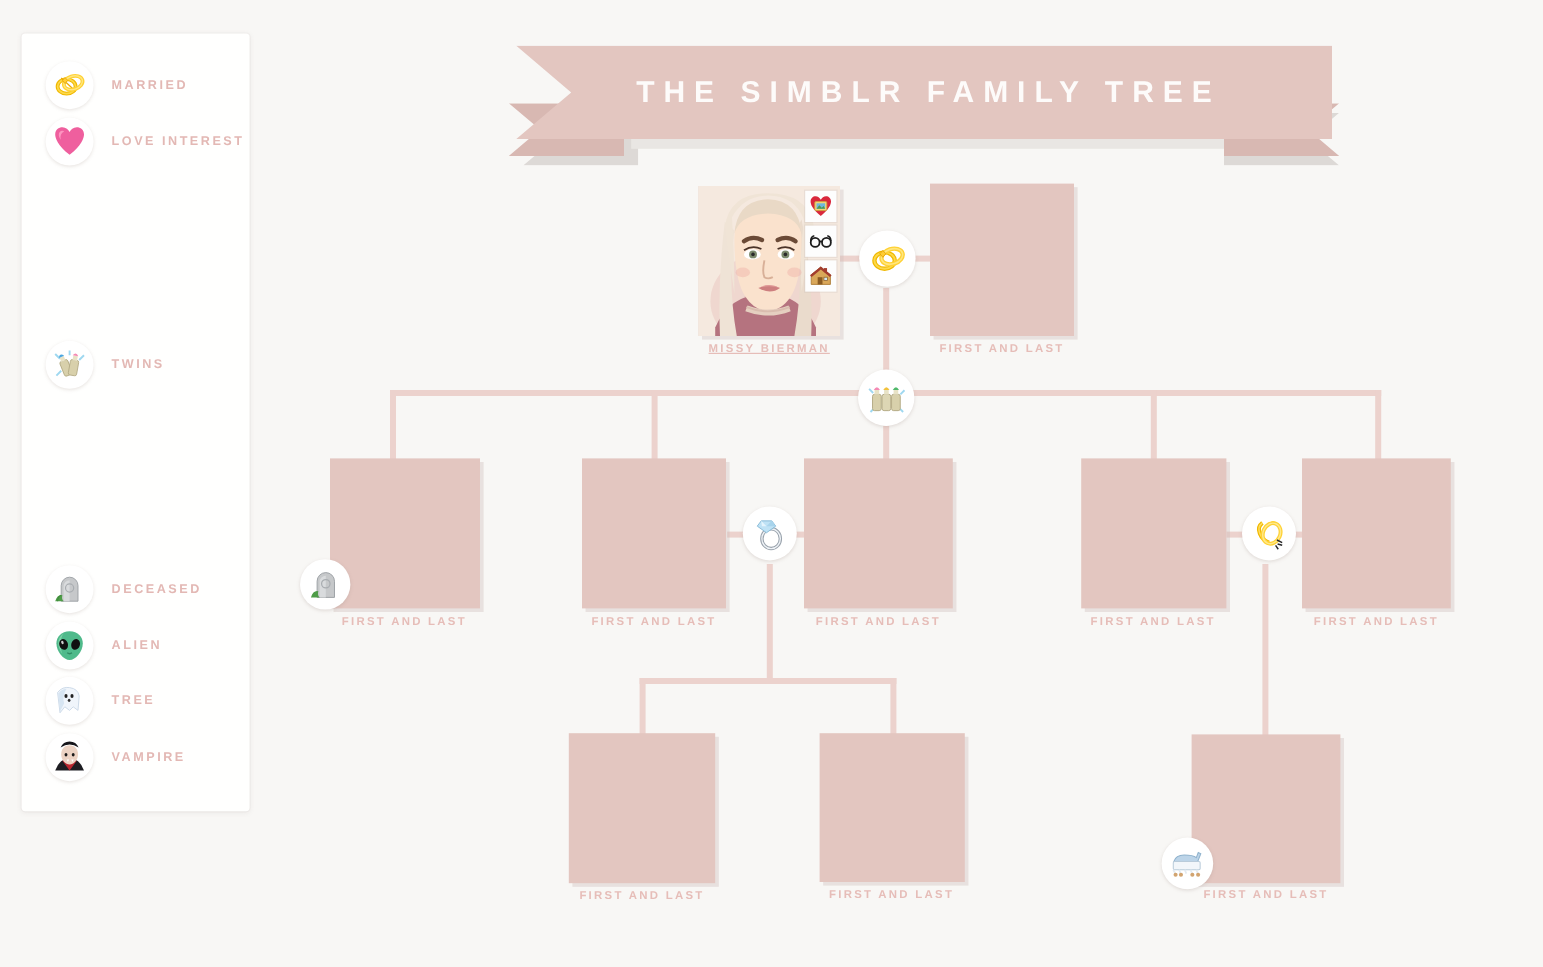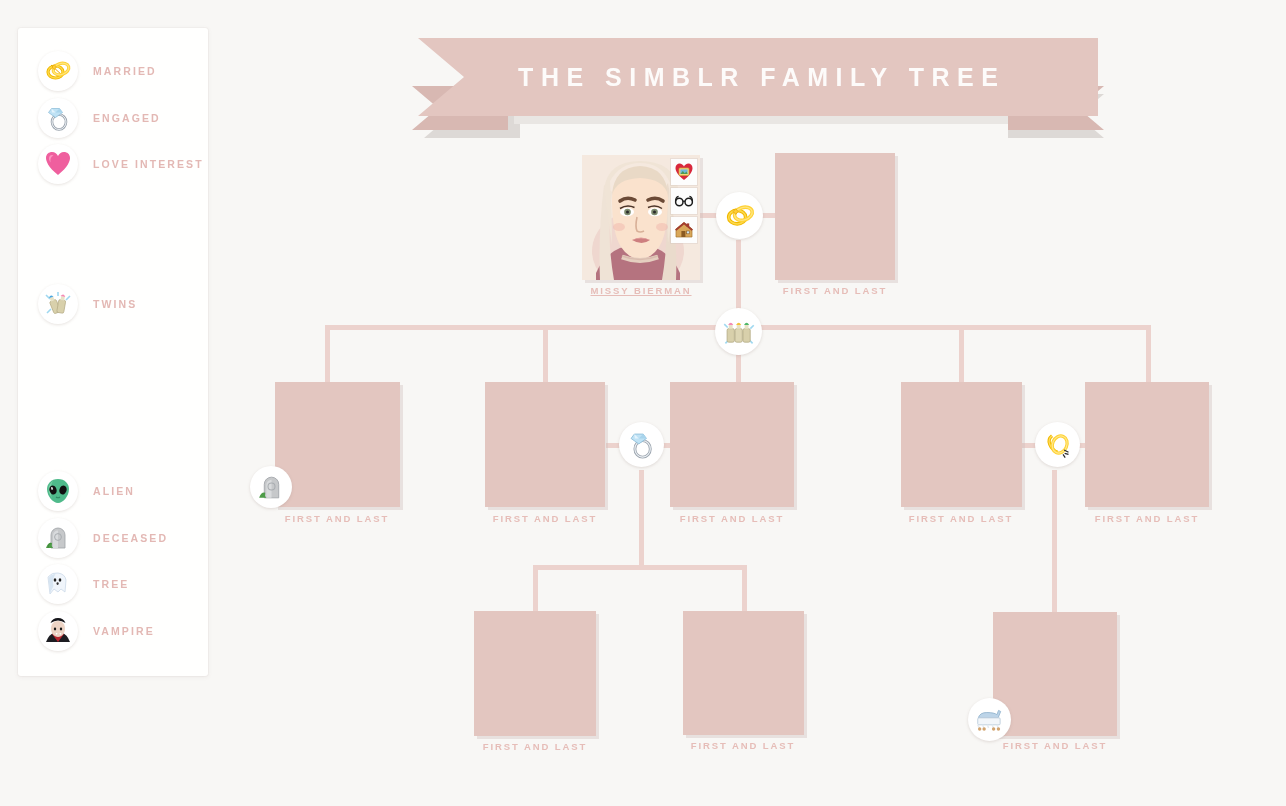--- a/index.html
+++ b/index.html
@@ -27,21 +27,21 @@
     display:flex;align-items:center;justify-content:center;
   }
   .legend-badge svg{display:block;}
   .legend-label{
     position:absolute;left:75px;top:50%;transform:translateY(-50%);
     font-size:10.5px;letter-spacing:2.1px;color:#e3b8b4;font-weight:bold;
     white-space:nowrap;
   }
 
   
-  #banner-wrap{position:absolute;left:418px;top:38px;width:680px;height:92px;}
+  #banner-wrap{position:absolute;left:430px;top:38px;width:680px;height:92px;}
   .banner-shadow{position:absolute;left:6px;top:8px;width:680px;height:92px;}
   .banner-tail{position:absolute;width:96px;height:44px;background:#ddd9d6;}
   .banner-tail.l{left:0px;top:48px;clip-path:polygon(0 0,100% 0,100% 100%,0 100%,26px 50%);}
   .banner-tail.r{left:584px;top:48px;clip-path:polygon(0 0,100% 0,70px 50%,100% 100%,0 100%);}
   .banner-body{
     position:absolute;left:0;top:0;width:680px;height:78px;background:#e3c6c0;
     clip-path:polygon(0 0,680px 0,680px 78px,634px 39px,680px 78px,0 78px,46px 39px);
   }
   #banner-title{
     position:absolute;left:0;top:0;width:680px;height:78px;
@@ -93,32 +93,20 @@
             <ellipse cx="12.5" cy="16" rx="7.5" ry="6" fill="none" stroke="#fdd94a" stroke-width="1.4"></ellipse>
             <path d="M8 9 L20 20" stroke="#e8a800" stroke-width="1" fill="none"></path>
             <ellipse cx="18" cy="13" rx="8" ry="5.5" fill="none" stroke="#ffd133" stroke-width="3.2" transform="rotate(-18 18 13)"></ellipse>
             <ellipse cx="18" cy="13" rx="8" ry="5.5" fill="none" stroke="#ffe680" stroke-width="1.2" transform="rotate(-18 18 13)"></ellipse>
             <path d="M9 11 l2.2 -2.4 2.2 2.4 -2.2 2.6 z" fill="#ffcc33" stroke="#e0a000" stroke-width=".6"></path>
           </svg>
         </span>
         <span class="legend-label">MARRIED</span>
       </div>
 
-      <div class="legend-row">
-        <span class="legend-badge">
-          <svg width="30" height="30" viewBox="0 0 30 30">
-            <ellipse cx="16" cy="19" rx="7" ry="7.5" fill="none" stroke="#9aa3ad" stroke-width="2.6"></ellipse>
-            <ellipse cx="16" cy="19" rx="7" ry="7.5" fill="none" stroke="#eef2f6" stroke-width="1"></ellipse>
-            <path d="M8.5 5.5 h8 l3 4 -7 5 -7 -5 z" fill="#bfe2f5" stroke="#86b9d6" stroke-width=".7"></path>
-            <path d="M8.5 5.5 l4 4 -3.5 0 z" fill="#e4f4fd"></path>
-            <path d="M16.5 5.5 l-4 4 7 0 z" fill="#a8d4ec"></path>
-          </svg>
-        </span>
-        <span class="legend-label">ENGAGED</span>
-      </div>
 
 
       <div class="legend-row">
         <span class="legend-badge">
           <svg width="28" height="28" viewBox="0 0 28 28">
             <path d="M14 25 C4 17 2 11 2 8 C2 4 5 2 8 2 C11 2 13 4 14 6 C15 4 17 2 20 2 C23 2 26 4 26 8 C26 11 24 17 14 25 Z" fill="#ef5f9e"></path>
             <path d="M8 5 C6 5 5 6.5 5 8.5 C5 9.8 5.6 11 6.6 12.4 C6 9 7 6.6 9.5 5.6 C9 5.2 8.5 5 8 5 Z" fill="#ff9ec6" opacity=".85"></path>
           </svg>
         </span>
         <span class="legend-label">LOVE INTEREST</span>
@@ -147,42 +135,42 @@
         <span class="legend-label">TWINS</span>
       </div>
 
     </div>
 
     <div class="legend-group" style="top:440px">
 
       <div class="legend-row">
         <span class="legend-badge">
           <svg width="30" height="30" viewBox="0 0 30 30">
+            <path d="M8 25 L8 12 a7 7 0 0 1 14 0 L22 25 Z" fill="#c6c8ca" stroke="#9ea2a6" stroke-width=".8"></path>
+            <path d="M10 25 L10 12.5 a5 5 0 0 1 5 -5 L15 25 Z" fill="#d9dbdd"></path>
+            <circle cx="15" cy="14" r="3.4" fill="none" stroke="#a9adb1" stroke-width="1"></circle>
+            <path d="M3 25 q2 -6 6 -5 q-1 3 1 5 z" fill="#4e9c48"></path>
+            <path d="M5 25 q0 -4 3 -5" stroke="#3f8a3a" stroke-width=".9" fill="none"></path>
+          </svg>
+        </span>
+        <span class="legend-label">DECEASED</span>
+      </div>
+
+      <div class="legend-row">
+        <span class="legend-badge">
+          <svg width="30" height="30" viewBox="0 0 30 30">
             <path d="M15 3 C22 3 26 8 26 13 C26 20 20 27 15 27 C10 27 4 20 4 13 C4 8 8 3 15 3 Z" fill="#4fba8b"></path>
             <path d="M10 5 C7 7 5.5 10 5.5 13 C5.5 16 7 19.5 9 22 C7 17 7 9 10 5 Z" fill="#86d8ae" opacity=".8"></path>
             <ellipse cx="10" cy="14" rx="3.6" ry="4.6" fill="#111" transform="rotate(-18 10 14)"></ellipse>
             <ellipse cx="20" cy="14" rx="3.6" ry="4.6" fill="#111" transform="rotate(18 20 14)"></ellipse>
             <ellipse cx="9" cy="12.4" rx="1" ry="1.5" fill="#fff" opacity=".8" transform="rotate(-18 9 12.4)"></ellipse>
             <path d="M13 21 q2 1.6 4 0" stroke="#2f8a63" stroke-width="1.1" fill="none"></path>
           </svg>
         </span>
         <span class="legend-label">ALIEN</span>
-      </div>
-
-      <div class="legend-row">
-        <span class="legend-badge">
-          <svg width="30" height="30" viewBox="0 0 30 30">
-            <path d="M8 25 L8 12 a7 7 0 0 1 14 0 L22 25 Z" fill="#c6c8ca" stroke="#9ea2a6" stroke-width=".8"></path>
-            <path d="M10 25 L10 12.5 a5 5 0 0 1 5 -5 L15 25 Z" fill="#d9dbdd"></path>
-            <circle cx="15" cy="14" r="3.4" fill="none" stroke="#a9adb1" stroke-width="1"></circle>
-            <path d="M3 25 q2 -6 6 -5 q-1 3 1 5 z" fill="#4e9c48"></path>
-            <path d="M5 25 q0 -4 3 -5" stroke="#3f8a3a" stroke-width=".9" fill="none"></path>
-          </svg>
-        </span>
-        <span class="legend-label">DECEASED</span>
       </div>
 
       <div class="legend-row">
         <span class="legend-badge">
           <svg width="30" height="30" viewBox="0 0 30 30">
             <path d="M7 25 L5 8 q4 -5 10 -4 q7 1 8 7 l-1 12 -4 -3 -3 3 -4 -3 z" fill="#f0f5fb" stroke="#ccd9e8" stroke-width=".8"></path>
             <path d="M7 24 L5.5 9 q3 -4 7 -4 q-4 6 -2 12 z" fill="#d7e5f2"></path>
             <ellipse cx="12" cy="11" rx="1.3" ry="1.7" fill="#222"></ellipse>
             <ellipse cx="17" cy="11" rx="1.3" ry="1.7" fill="#222"></ellipse>
             <ellipse cx="14.6" cy="14.6" rx="1.1" ry="1.4" fill="#333"></ellipse>

